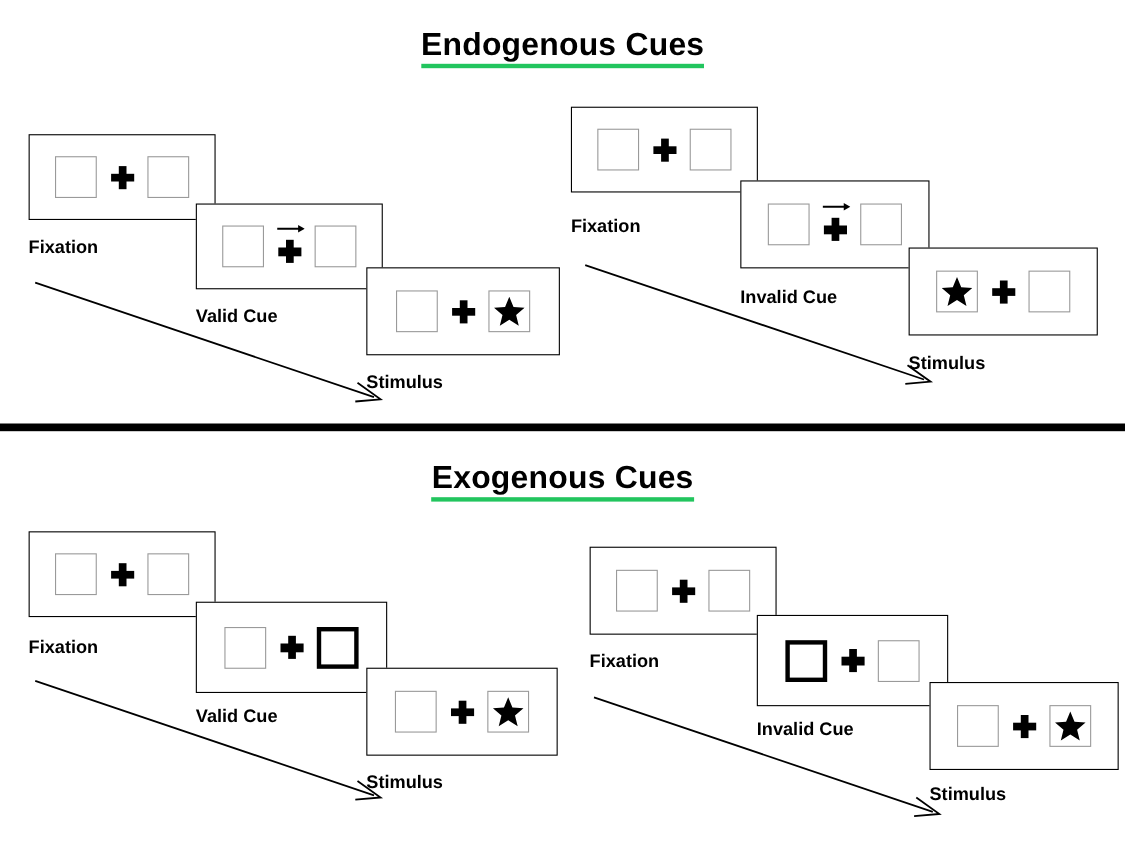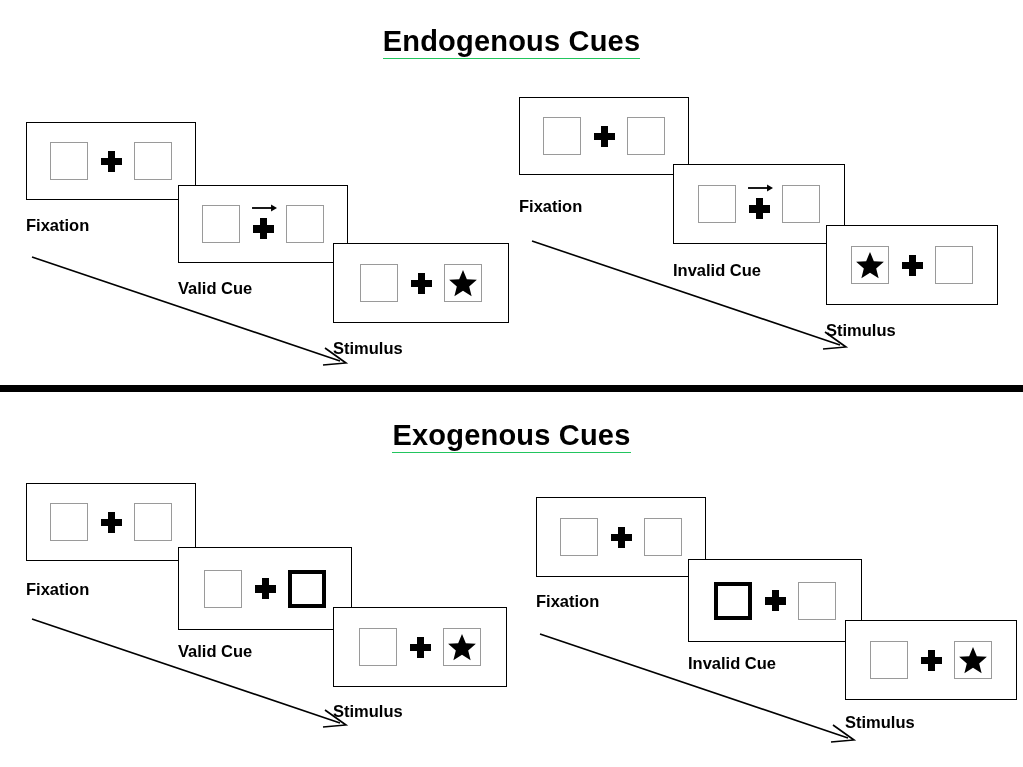--- a/index.html
+++ b/index.html
@@ -17,21 +17,21 @@
   
   .section-title{
     position:absolute;
     width:100%;
     text-align:center;
     font-size:29px;
     font-weight:bold;
     letter-spacing:.2px;
   }
   .section-title span{
-    border-bottom:1px solid #22c55e;
+    border-bottom:4px solid #22c55e;
     padding-bottom:1px;
   }
 
   
   .divider{
     position:absolute;
     left:0;
     width:1023px;
     height:7px;
     background:#000000;

